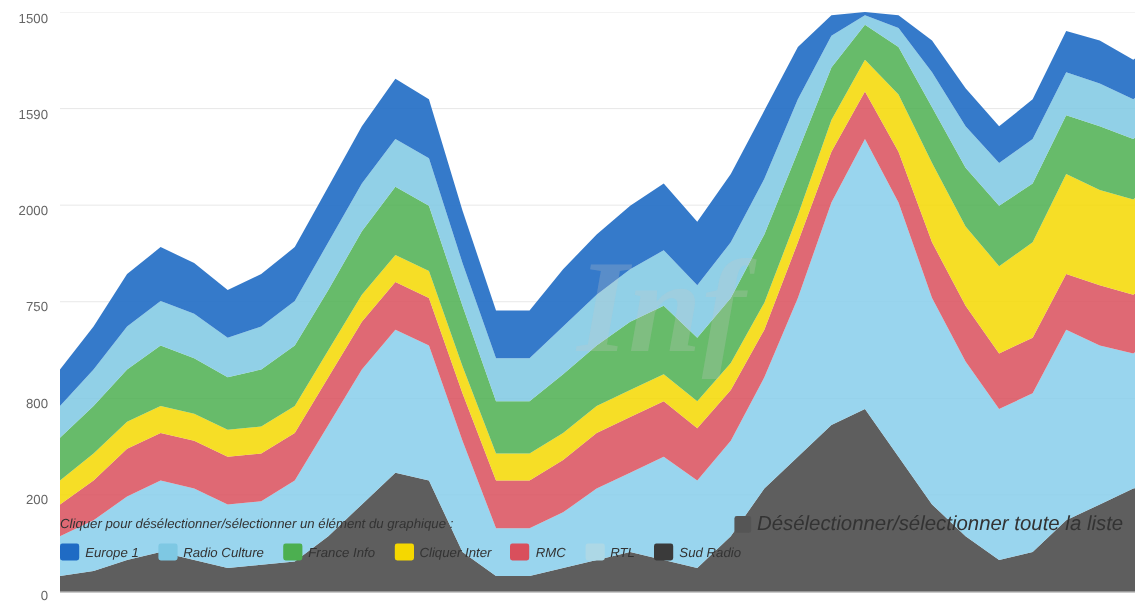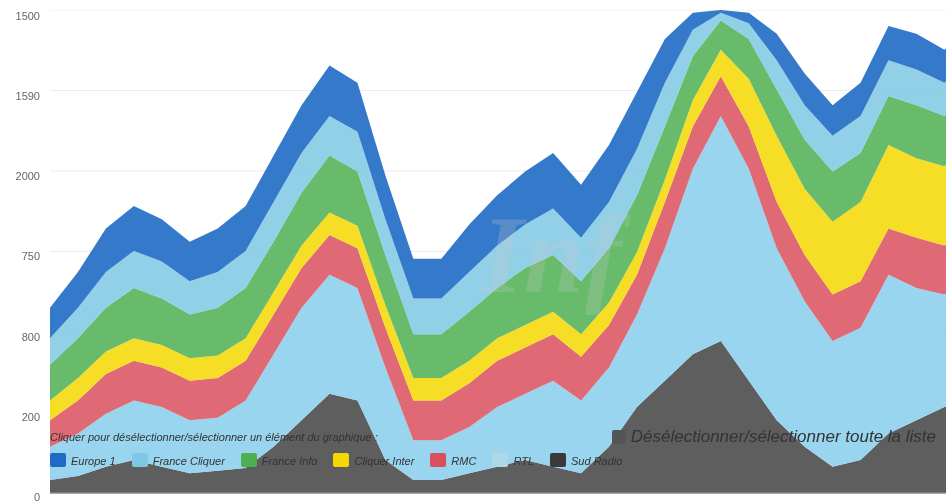--- a/index.html
+++ b/index.html
@@ -152,21 +152,21 @@
         <span>Désélectionner/sélectionner toute la liste</span>
       </div>
     </div>
     <div class="legend-row">
       <div class="legend-item">
         <span class="legend-swatch" style="background:#1f6bc4;"></span>
         <span>Europe 1</span>
       </div>
       <div class="legend-item">
         <span class="legend-swatch" style="background:#7ec8e3;"></span>
-        <span>France Cliquer</span>
+        <span>Radio Culture</span>
       </div>
       <div class="legend-item">
         <span class="legend-swatch" style="background:#4caf50;"></span>
         <span>France Info</span>
       </div>
       <div class="legend-item">
         <span class="legend-swatch" style="background:#f5d800;"></span>
         <span>Cliquer Inter</span>
       </div>
       <div class="legend-item">

